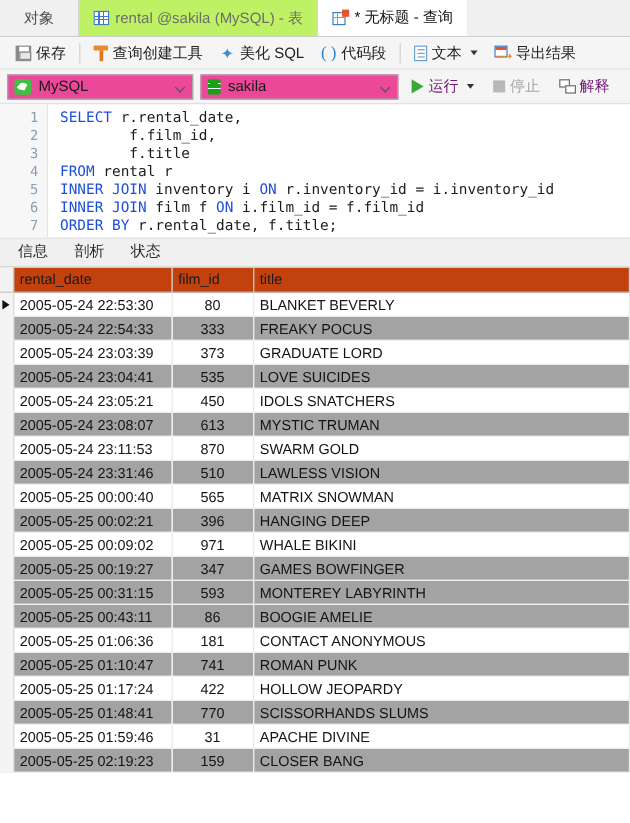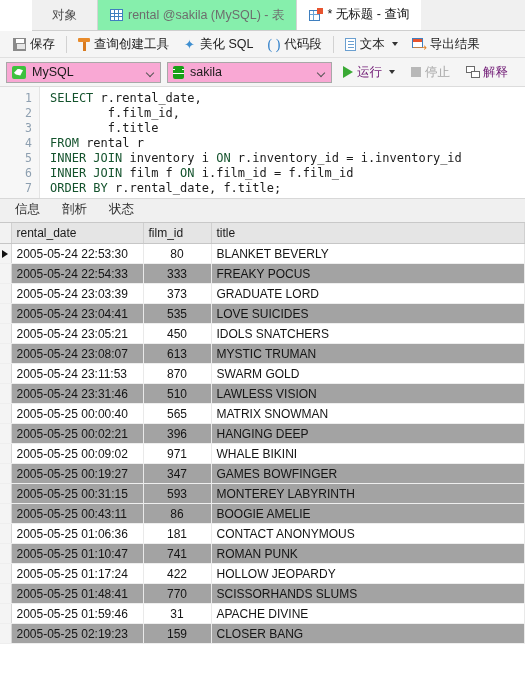--- a/index.html
+++ b/index.html
@@ -13,38 +13,37 @@
     overflow: hidden;
   }
 
   
   .tabbar {
     display: flex;
     align-items: stretch;
     height: 31px;
     background: #f0f0f0;
     border-bottom: 1px solid #cfcfcf;
-    margin-left: 32px;
   }
   .tab {
     display: flex;
     align-items: center;
     gap: 5px;
     padding: 0 12px;
     height: 100%;
     background: #f0f0f0;
     border-right: 1px solid #d4d4d4;
     color: #555;
     font-size: 12.5px;
     white-space: nowrap;
     cursor: default;
   }
   .tab.objects { color: #4a4a4a; padding: 0 20px; }
   .tab.docked {
-    background: #86efac;
+    background: #bef264;
     color: #6d6d6d;
     flex: 0 0 auto;
   }
   .tab.active {
     background: #ffffff;
     color: #111;
     border-right: none;
     border-bottom: 1px solid #ffffff;
     margin-bottom: -1px;
   }
@@ -194,21 +193,21 @@
     background: #f5f5f5;
     border-bottom: 1px solid #dcdcdc;
     padding: 0 6px;
     gap: 6px;
   }
   .combo {
     display: flex;
     align-items: center;
     gap: 6px;
     height: 21px;
-    background: #f9a8d4;
+    background: #ec4899;
     border: 1px solid #a8a8a8;
     padding: 0 5px;
     font-size: 12.5px;
     color: #1a1a1a;
     position: relative;
     cursor: default;
   }
   .combo.w1 { width: 155px; }
   .combo.w2 { width: 165px; }
   .combo .lbl { flex: 1; overflow: hidden; white-space: nowrap; }
@@ -299,21 +298,21 @@
   }
   .gutter div { padding-right: 7px; }
   .code {
     flex: 1;
     padding: 4px 0 0 10px;
     line-height: 15px;
     white-space: pre;
     color: #1c1c1c;
     overflow: hidden;
   }
-  .kw { color: #14532d; }
+  .kw { color: #1d4ed8; }
 
   
   .restabs {
     display: flex;
     align-items: flex-end;
     height: 24px;
     background: #f0f0f0;
     border-bottom: 1px solid #c8c8c8;
     padding-left: 4px;
     gap: 0;
@@ -342,21 +341,21 @@
     height: 445px;
     overflow: hidden;
     font-size: 12px;
   }
   table.rs {
     border-collapse: collapse;
     width: 100%;
     table-layout: fixed;
   }
   table.rs th {
-    background: #e5e5e5;
+    background: #c2410c;
     border-right: 1px solid #d0d0d0;
     border-bottom: 1px solid #c6c6c6;
     font-weight: normal;
     text-align: left;
     padding: 3px 5px;
     font-size: 12px;
     color: #1a1a1a;
     height: 19px;
     white-space: nowrap;
   }

